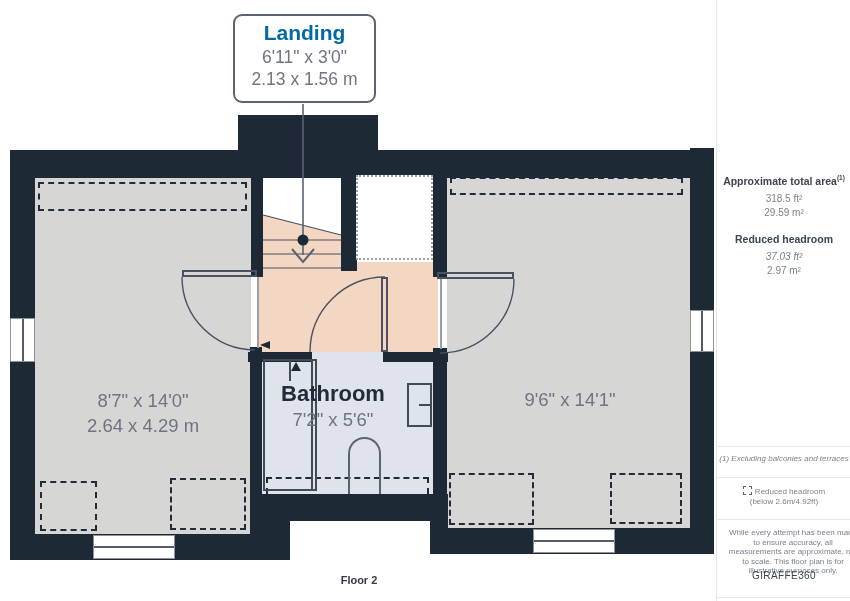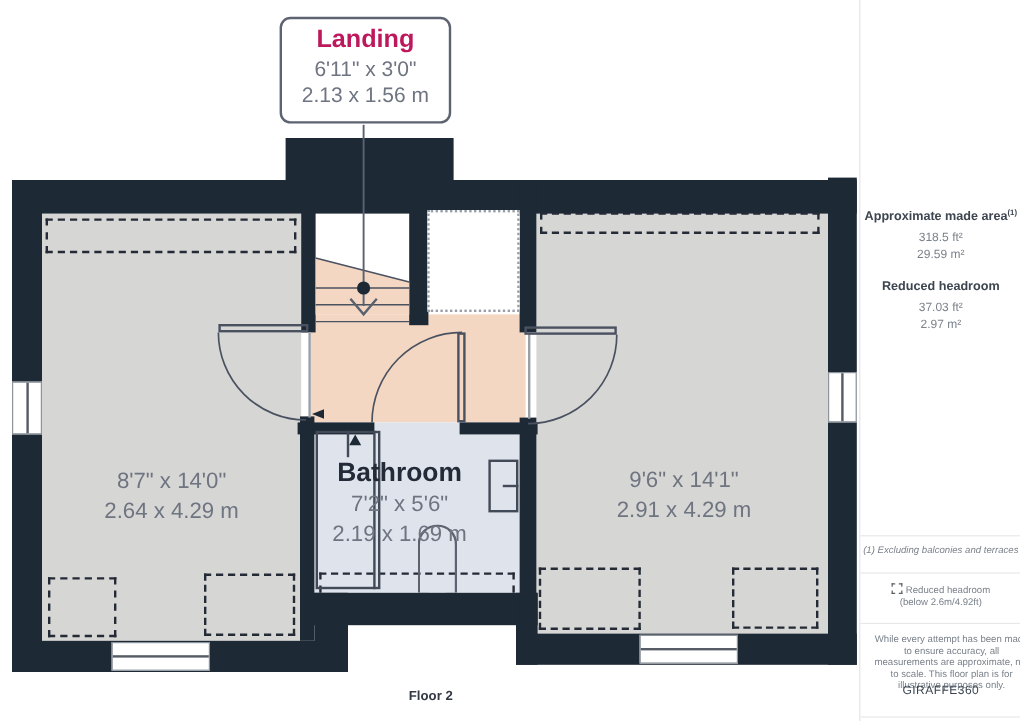--- a/index.html
+++ b/index.html
@@ -23,21 +23,21 @@
   .fixture{position:absolute;border:2px solid #424957;box-sizing:border-box;background:transparent;}
   .toilet{position:absolute;border:2px solid #5d636e;border-bottom:none;border-radius:17px 17px 0 0;box-sizing:border-box;}
   .door-leaf{position:absolute;border:2px solid #4a5160;box-sizing:border-box;background:transparent;}
   .threshold{position:absolute;background:#9aa0a6;}
   .fix-line{position:absolute;background:#424957;}
   
   .room-label{position:absolute;text-align:center;color:#6e7480;font-size:18.5px;line-height:25px;}
   .room-name{color:#232b38;font-weight:bold;font-size:22px;line-height:26px;}
   .callout{position:absolute;left:233px;top:14px;width:143px;height:89px;background:#ffffff;
            border:2px solid #5d6370;border-radius:9px;box-sizing:border-box;text-align:center;padding-top:4px;}
-  .callout .t{font-size:21px;font-weight:bold;color:#be185d;line-height:26px;}
+  .callout .t{font-size:21px;font-weight:bold;color:#0369a1;line-height:26px;}
   .callout .d{font-size:17.5px;color:#6e7480;line-height:22px;}
   .floor-label{position:absolute;left:284px;top:574px;width:150px;text-align:center;
                font-size:11px;font-weight:bold;color:#333a45;}
   
   .sidebar{position:absolute;left:716px;top:0;width:134px;height:601px;background:#ffffff;border-left:1px solid #e5e5e5;}
   .sb-divider{position:absolute;left:0;width:134px;height:1px;background:#e8e8e8;}
   .sb-block{position:absolute;left:0;width:134px;text-align:center;}
   .sb-title{font-size:10.5px;font-weight:bold;color:#3d4550;}
   .sb-title sup{font-size:6.5px;}
   .sb-val{font-size:10px;color:#7b828b;line-height:14px;}
@@ -132,38 +132,36 @@
     <div class="d">2.13 x 1.56 m</div>
   </div>
 
   <div class="room-label" style="left:43px;top:388px;width:200px;">
     <div>8'7" x 14'0"</div>
     <div>2.64 x 4.29 m</div>
   </div>
 
   <div class="room-label" style="left:470px;top:387px;width:200px;">
     <div>9'6" x 14'1"</div>
-    <div>2.91 x 4.29 m</div>
   </div>
 
   <div class="room-label" style="left:238px;top:381px;width:190px;">
     <div class="room-name">Bathroom</div>
     <div>7'2" x 5'6"</div>
-    <div>2.19 x 1.69 m</div>
   </div>
 
   <div class="floor-label">Floor 2</div>
 
   <div class="sidebar">
     <div class="sb-block" style="top:174px;">
-      <div class="sb-title"><span>Approximate made area</span><sup>(1)</sup></div>
+      <div class="sb-title"><span>Approximate total area</span><sup>(1)</sup></div>
       <div class="sb-val" style="margin-top:5px;">318.5 ft²</div>
       <div class="sb-val">29.59 m²</div>
       <div class="sb-title" style="margin-top:13px;">Reduced headroom</div>
-      <div class="sb-val" style="margin-top:5px;">37.03 ft²</div>
+      <div class="sb-val" style="margin-top:5px;font-style:italic;">37.03 ft²</div>
       <div class="sb-val">2.97 m²</div>
     </div>
 
     <div class="sb-divider" style="top:446px;"></div>
     <div class="sb-block sb-note" style="top:454px;font-style:italic;">(1) Excluding balconies and terraces</div>
     <div class="sb-divider" style="top:477px;"></div>
 
     <div class="sb-block sb-note" style="top:486px;">
       <div><span class="legend-ico"></span><span>Reduced headroom</span></div>
       <div>(below 2.6m/4.92ft)</div>

